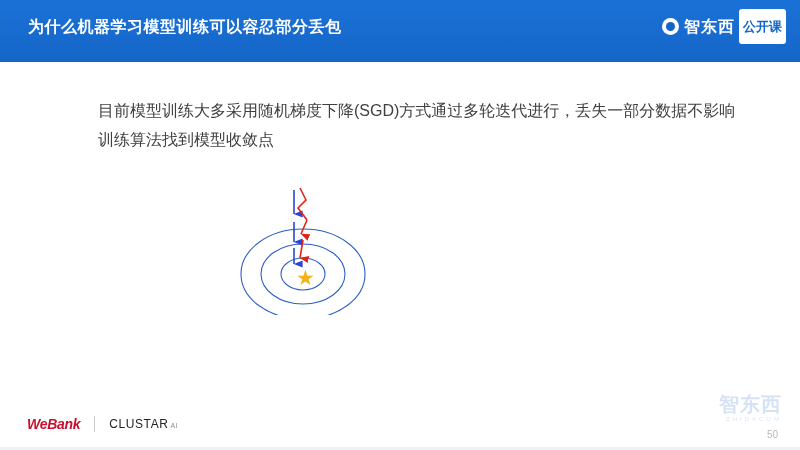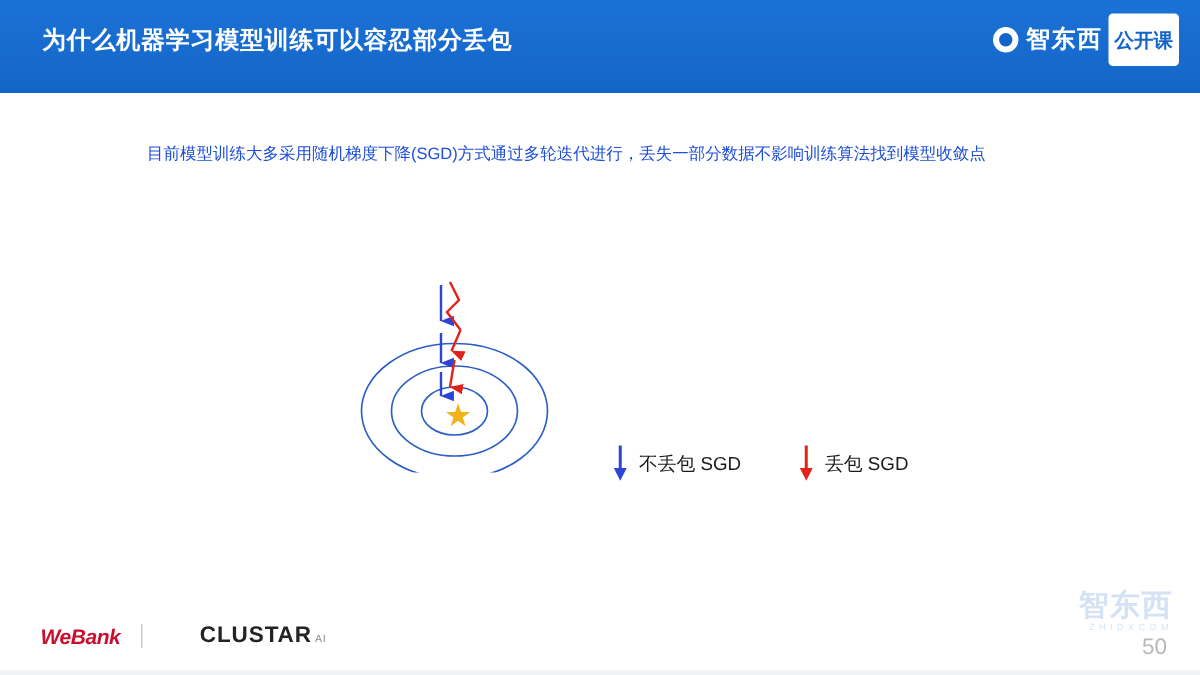--- a/index.html
+++ b/index.html
@@ -78,23 +78,23 @@
     width: 9px; height: 9px;
     border-radius: 50%;
     background: #1565c8;
   }
   
   .body-text {
     position: absolute;
     left: 98px;
     top: 96px;
     width: 640px;
-    color: #1d4ed8;
-    font-size: 11px;
-    line-height: 15px;
+    color: #404040;
+    font-size: 16px;
+    line-height: 29px;
   }
   
   .diagram {
     position: absolute;
     left: 188px;
     top: 170px;
     width: 230px;
     height: 145px;
   }
   .star {
@@ -145,24 +145,23 @@
     height: 16px;
     background: #cccccc;
   }
   .clustar {
     display: flex;
     align-items: baseline;
     gap: 2px;
   }
   .clustar-name {
     color: #232323;
-    font-size: 15px;
-    font-weight: bold;
+    font-size: 12px;
+    font-weight: normal;
     letter-spacing: 0.6px;
-    margin-left: 24px;
   }
   .clustar-ai {
     color: #8a8a8a;
     font-size: 7px;
     letter-spacing: 0.5px;
   }
   .watermark {
     position: absolute;
     right: 18px;
     bottom: 28px;
@@ -180,21 +179,21 @@
     color: #1565c8;
     font-size: 6px;
     letter-spacing: 3px;
     margin-top: 2px;
   }
   .page-number {
     position: absolute;
     right: 22px;
     bottom: 10px;
     color: #b9b9b9;
-    font-size: 15px;
+    font-size: 10px;
   }
   .bottom-rule {
     position: absolute;
     left: 0;
     bottom: 0;
     width: 800px;
     height: 3px;
     background: #f0f2f5;
   }
 </style>
@@ -233,36 +232,20 @@
       <line x1="106" y1="52" x2="106" y2="72" stroke="#2b45d8" stroke-width="1.6" marker-end="url(#arrB)"></line>
       <line x1="106" y1="78" x2="106" y2="94" stroke="#2b45d8" stroke-width="1.6" marker-end="url(#arrB)"></line>
 
       <path d="M112,18 L118,30 L110,38 L119,50" fill="none" stroke="#e2231a" stroke-width="1.6"></path>
       <line x1="119" y1="50" x2="113" y2="64" stroke="#e2231a" stroke-width="1.6" marker-end="url(#arrR)"></line>
       <line x1="115" y1="70" x2="112" y2="88" stroke="#e2231a" stroke-width="1.6" marker-end="url(#arrR)"></line>
     </svg>
     <div class="star">★</div>
   </div>
 
-  <div class="legend">
-    <div class="legend-item">
-      <svg width="11" height="26" viewBox="0 0 11 26">
-        <line x1="5.5" y1="1" x2="5.5" y2="17" stroke="#2b45d8" stroke-width="2"></line>
-        <path d="M1.2,16 L9.8,16 L5.5,24.5 Z" fill="#2b45d8"></path>
-      </svg>
-      <span class="legend-label">不丢包 SGD</span>
-    </div>
-    <div class="legend-item">
-      <svg width="11" height="26" viewBox="0 0 11 26">
-        <line x1="5.5" y1="1" x2="5.5" y2="17" stroke="#e2231a" stroke-width="2"></line>
-        <path d="M1.2,16 L9.8,16 L5.5,24.5 Z" fill="#e2231a"></path>
-      </svg>
-      <span class="legend-label">丢包 SGD</span>
-    </div>
-  </div>
 
   <div class="footer-logos">
     <span class="webank">WeBank</span>
     <span class="divider-v"></span>
     <span class="clustar">
       <span class="clustar-name">CLUSTAR</span>
       <span class="clustar-ai">AI</span>
     </span>
   </div>
 

